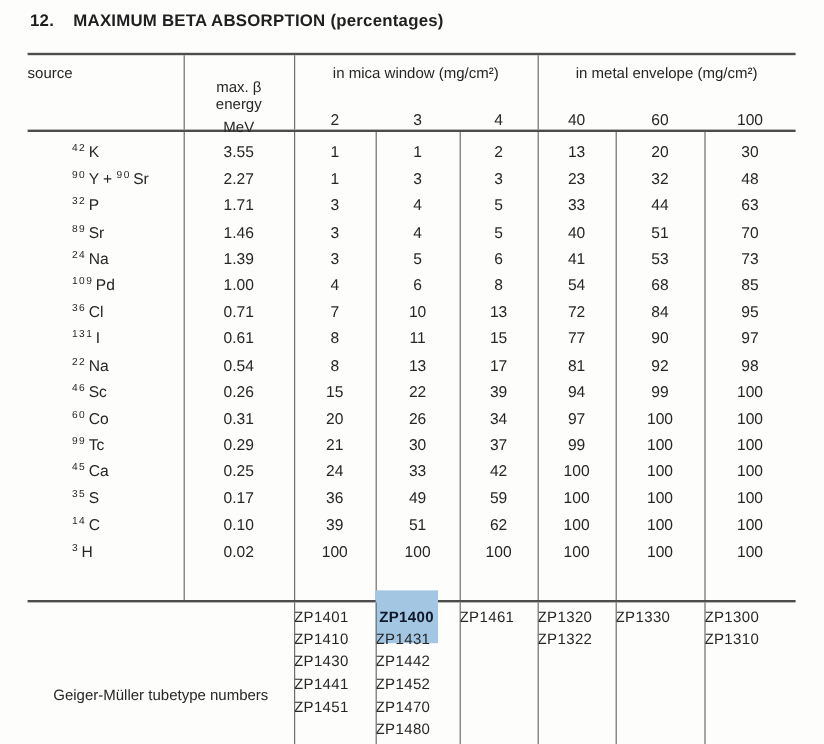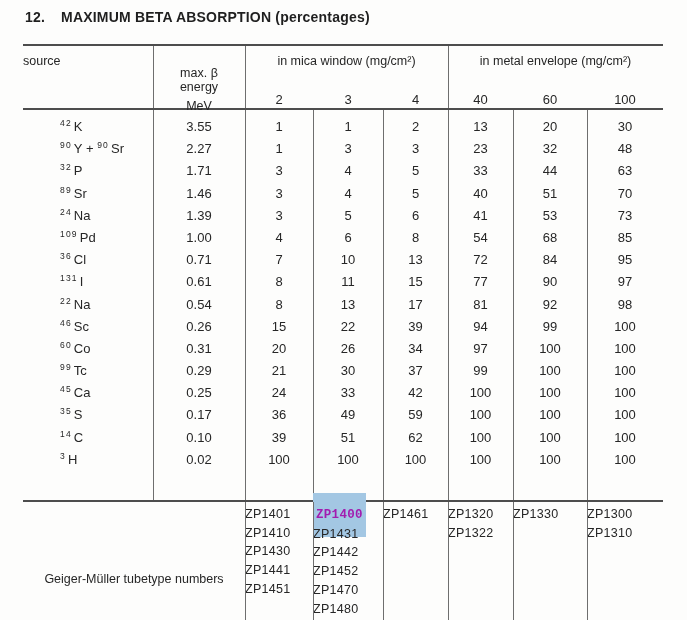--- a/index.html
+++ b/index.html
@@ -63,21 +63,21 @@
     border-bottom:3px solid #4d4d4d;
     display:grid; grid-template-columns:222px 68px 70px 65px 65px 74px 76px;
     font-size:12.5px;
   }
   .tube-label {
     display:flex; flex-direction:row; justify-content:center; align-items:center;
     line-height:18px; padding-top:18px;
   }
   .tube-cell { padding-top:3px; text-align:left; line-height:18.7px; letter-spacing:0.3px; }
   .tube-code span.hl {
-    padding:15px 3px; font-weight:600; color:#a21caf;font-family:Liberation Mono, monospace;
+    padding:15px 3px; font-weight:600; color:#0f172a;
   }
 </style>
 </head>
 <body>
 
 <div class="page">
 
   <div class="title-row">
     <span class="secnum">12.</span><span>MAXIMUM BETA ABSORPTION (percentages)</span>
   </div>

